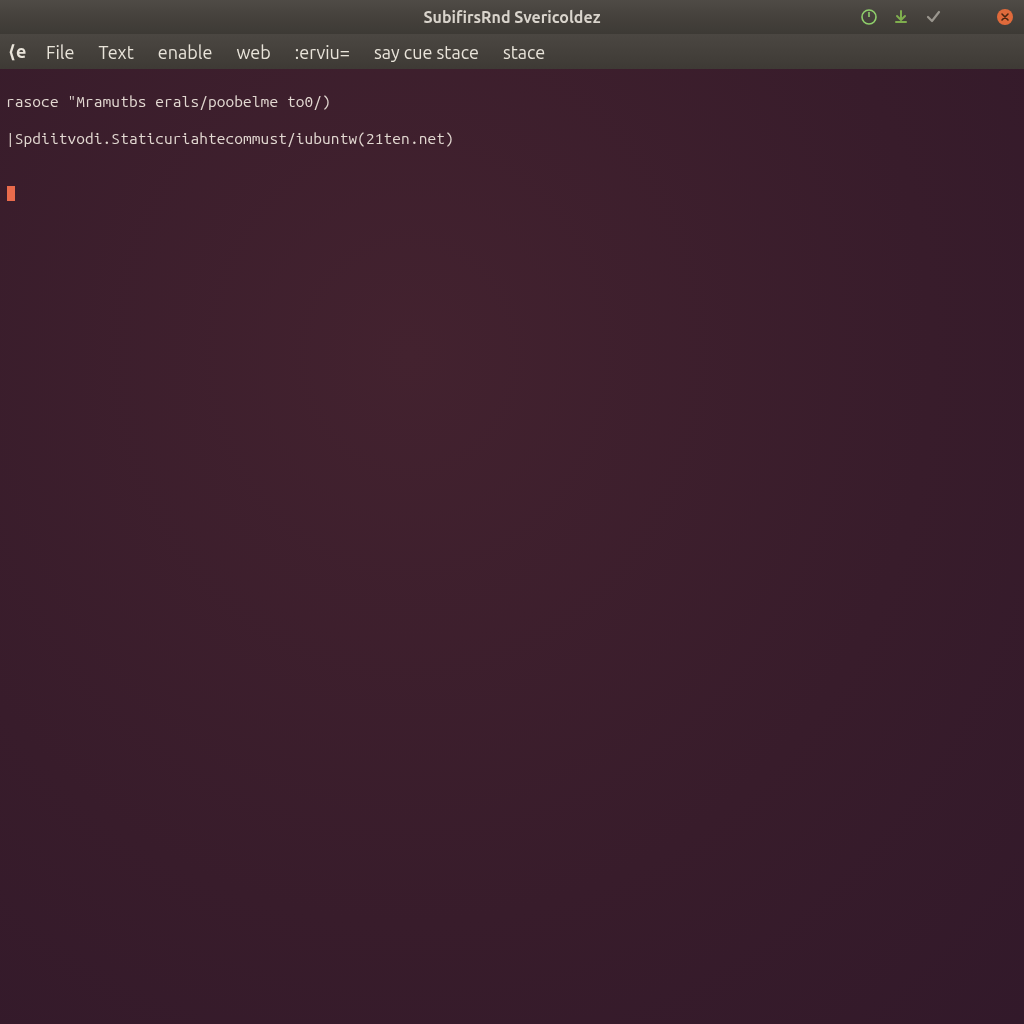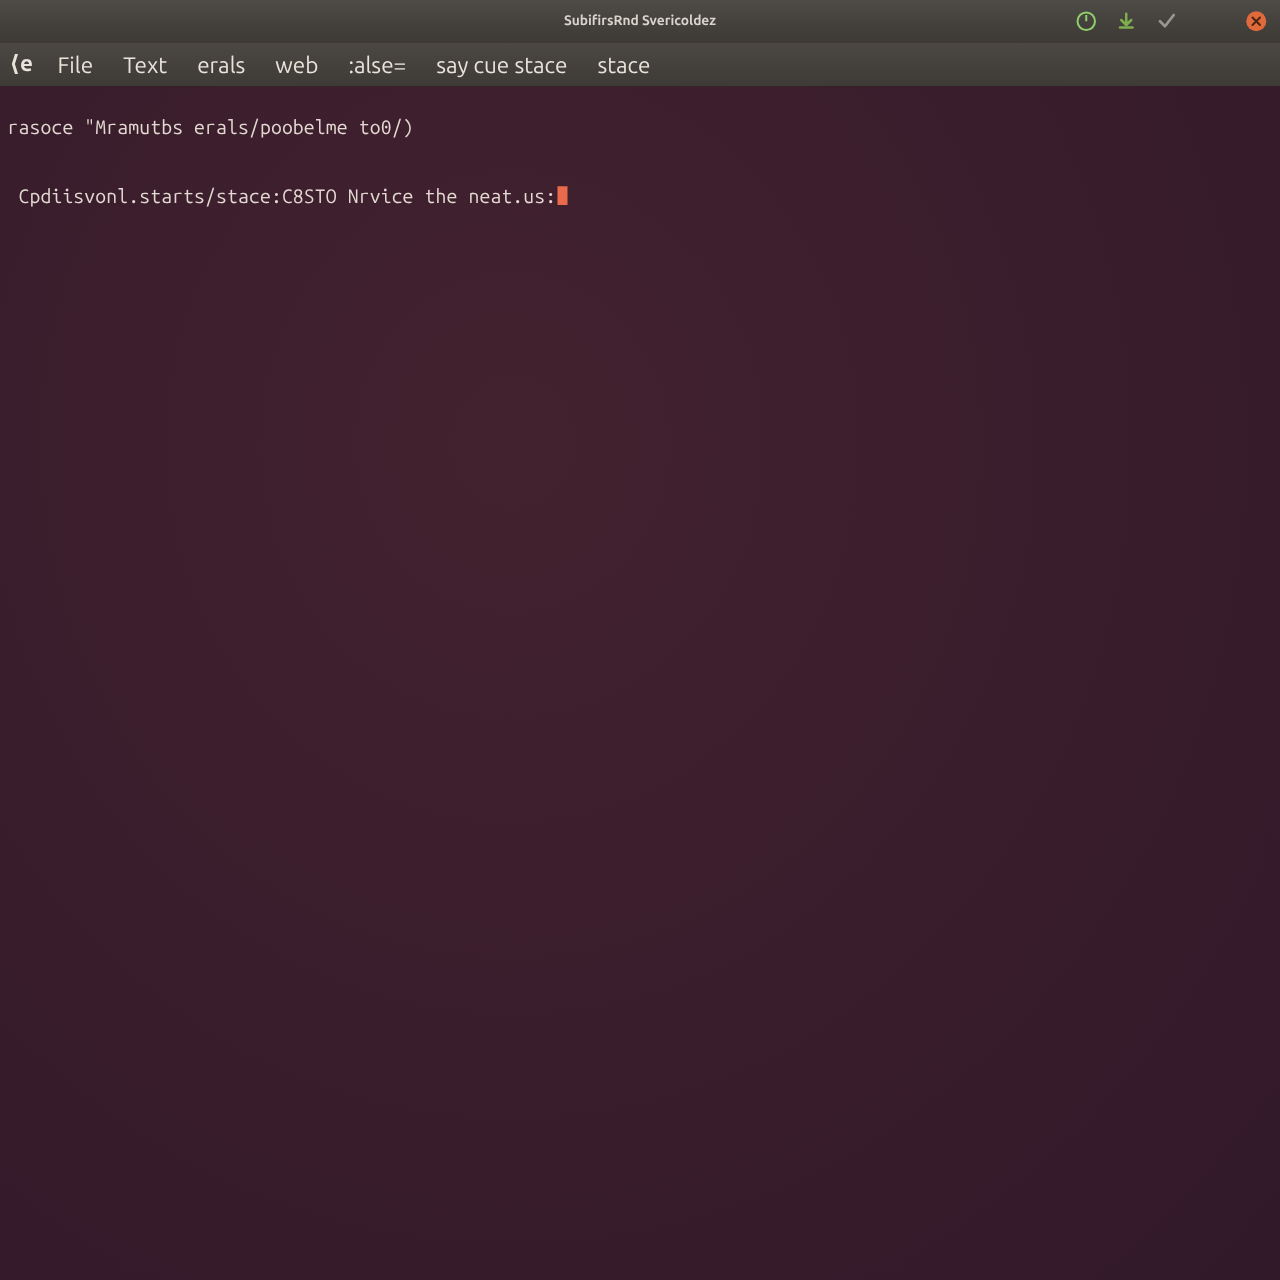--- a/index.html
+++ b/index.html
@@ -13,21 +13,21 @@
   }
 
   
   .titlebar {
     height: 34px;
     background: linear-gradient(to bottom, #4f4b46 0%, #45413c 50%, #3d3a35 100%);
     display: flex;
     align-items: center;
     position: relative;
     color: #d9d4cc;
-    font-size: 11px;
+    font-size: 16px;
     font-weight: 600;
     user-select: none;
   }
   .titlebar .title-text {
     position: absolute;
     left: 0; right: 0;
     text-align: center;
     pointer-events: none;
   }
   .titlebar .tray {
@@ -141,24 +141,25 @@
       </svg>
     </span>
   </div>
 </div>
 
 <div class="menubar">
   <span class="close-glyph">⟨e</span>
 
   <span class="menu-item">File</span>
   <span class="menu-item">Text</span>
-  <span class="menu-item">erals</span>
+  <span class="menu-item">enable</span>
   <span class="menu-item">web</span>
-  <span class="menu-item">:alse=</span>
+  <span class="menu-item">:erviu=</span>
   <span class="menu-item">say cue stace</span>
   <span class="menu-item">stace</span>
 </div>
 
 <div class="terminal">
 <span class="line">rasoce "Mramutbs erals/poobelme to0/)</span>
+<span class="line">|Spdiitvodi.Staticuriahtecommust/iubuntw(21ten.net)</span>
 <span class="line"></span>
-<span class="line"><span> Cpdiisvonl.starts/stace:C8STO Nrvice the neat.us:</span><span class="cursor"></span></span>
+<span class="line"><span class="cursor"></span></span>
 </div>
 
 </body></html>

